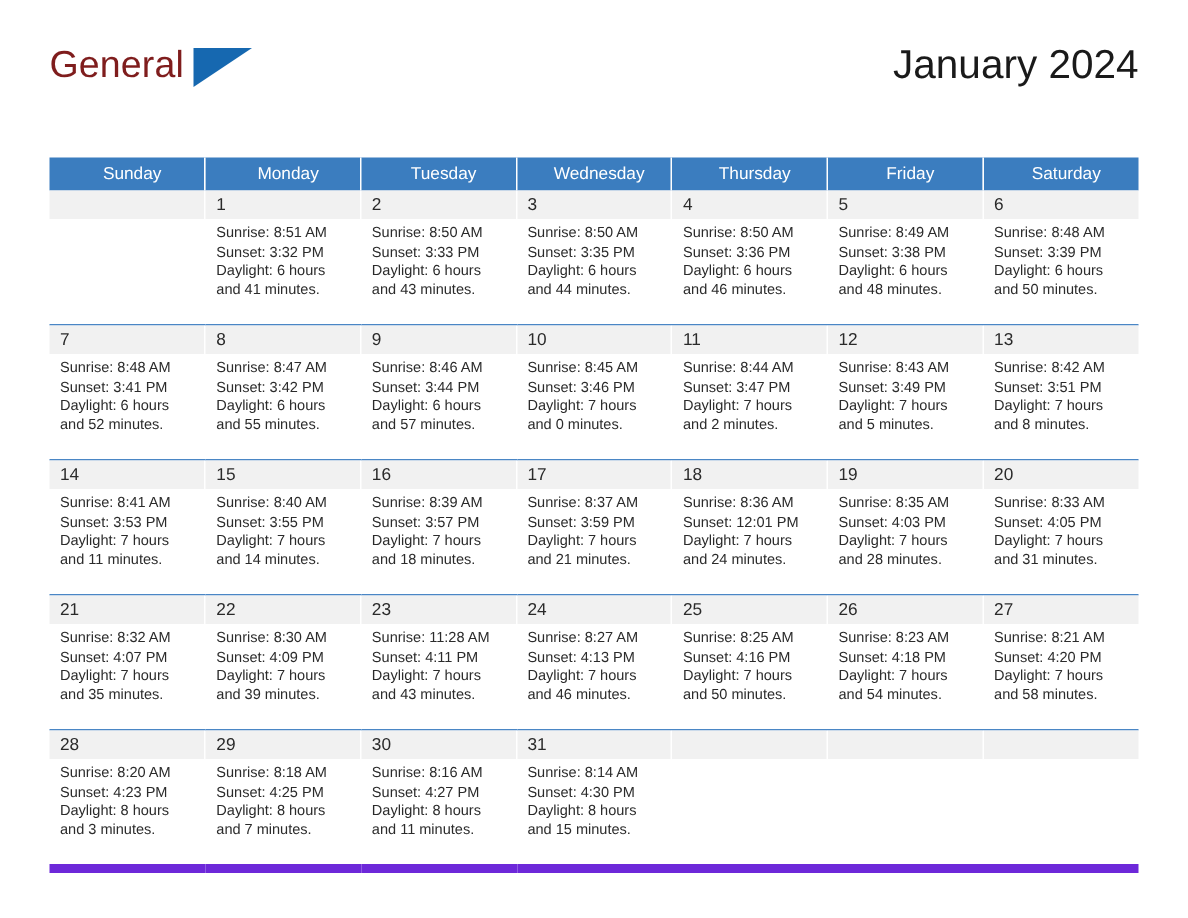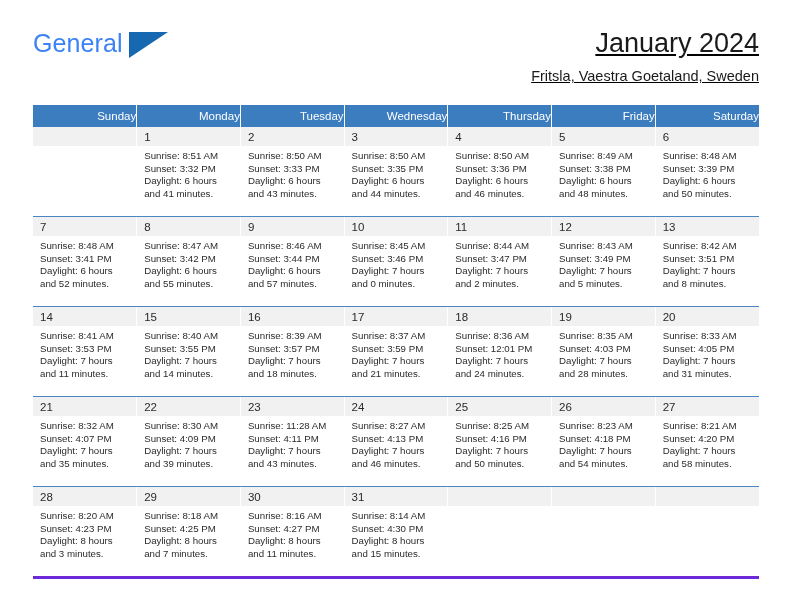--- a/index.html
+++ b/index.html
@@ -31,21 +31,21 @@
   .brand {
     position: absolute;
     left: 0;
     top: 4px;
     width: 220px;
     height: 62px;
   }
 
   .brand-general {
     font-size: 25px;
-    color: #3b82f6;
+    color: #7f1d1d;
     letter-spacing: 0.1px;
     line-height: 27px;
     font-family: "Liberation Sans", sans-serif;
   }
 
   .brand-blue {
     font-size: 25px;
     color: #1b7ac4;
     letter-spacing: 0.1px;
     line-height: 25px;
@@ -62,21 +62,20 @@
     height: 0;
     border-left: 39px solid #1668b0;
     border-bottom: 26px solid transparent;
   }
 
   .title-block {
     position: absolute;
     right: 0;
     top: 0;
     text-align: right;
-    text-decoration: underline;
   }
 
   .cal-title {
     font-size: 27px;
     color: #1a1a1a;
     line-height: 34px;
     white-space: nowrap;
   }
 
   .cal-subtitle {
@@ -95,40 +94,40 @@
     width: 726px;
     border-collapse: collapse;
     table-layout: fixed;
   }
 
   .calendar th {
     background: #3b7dbf;
     color: #ffffff;
     font-size: 11.5px;
     font-weight: normal;
-    text-align: right;
+    text-align: center;
     padding: 5px 0 5px 7px;
     height: 21px;
     border-right: 1px solid #ffffff;
   }
   .calendar th:last-child { border-right: none; }
 
   .calendar td {
     vertical-align: top;
     width: 103.71px;
     padding: 0;
     border-right: 1px solid #ffffff;
   }
   .calendar td:last-child { border-right: none; }
 
   .week-row > td {
     border-bottom: 1px solid #4a86c5;
   }
   .week-row.last-week > td {
-    border-bottom: 3px solid #6d28d9;
+    border-bottom: 6px solid #6d28d9;
   }
 
   .cell-inner {
     height: 89px;
     position: relative;
   }
 
   .daynum-band {
     background: #f1f1f1;
     height: 19px;
@@ -156,21 +155,20 @@
 
   <div class="header">
 
     <div class="brand">
       <span class="brand-general">General</span>
       <span class="brand-triangle"></span>
     </div>
 
     <div class="title-block">
       <div class="cal-title">January 2024</div>
-      <div class="cal-subtitle">Fritsla, Vaestra Goetaland, Sweden</div>
     </div>
 
   </div>
 
   <table class="calendar">
     <thead>
       <tr>
         <th>Sunday</th>
         <th>Monday</th>
         <th>Tuesday</th>

